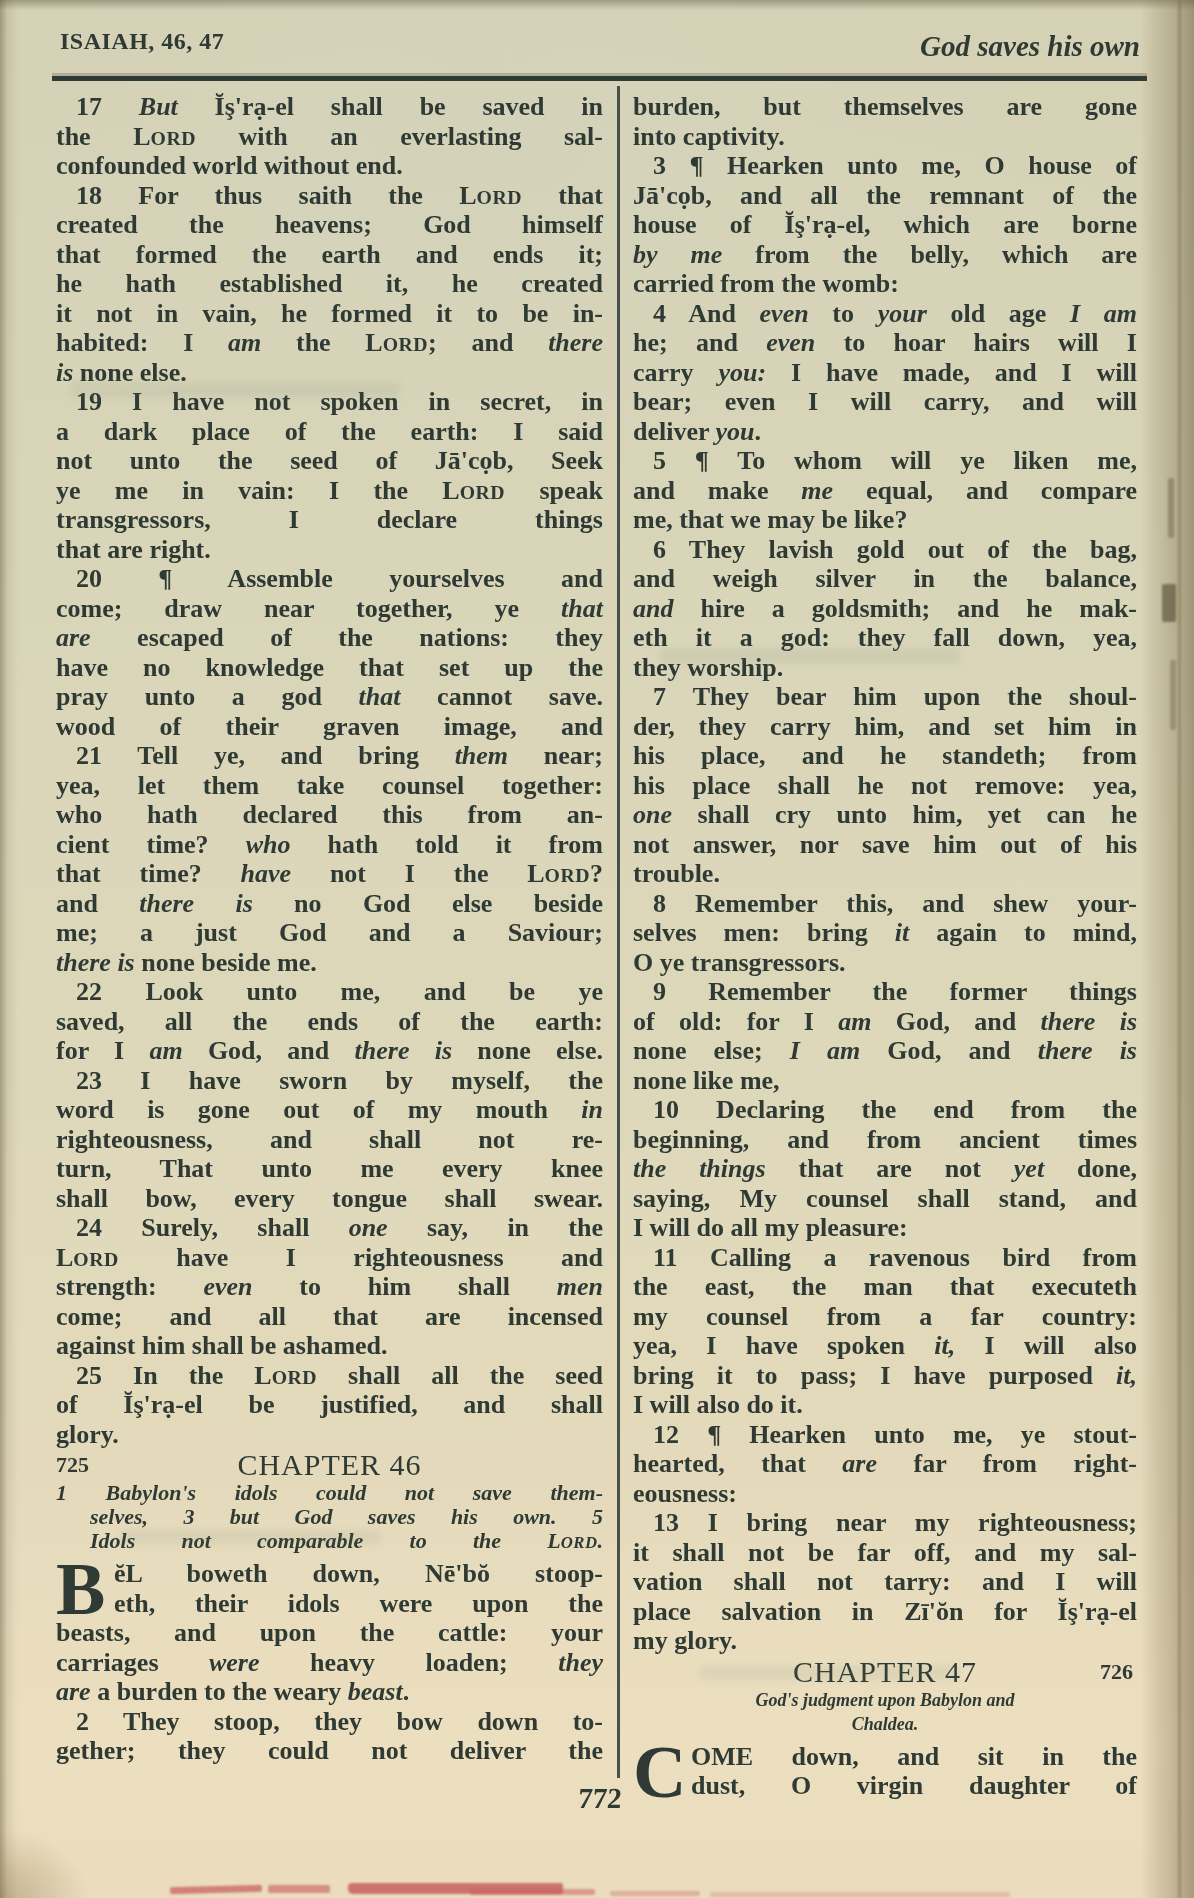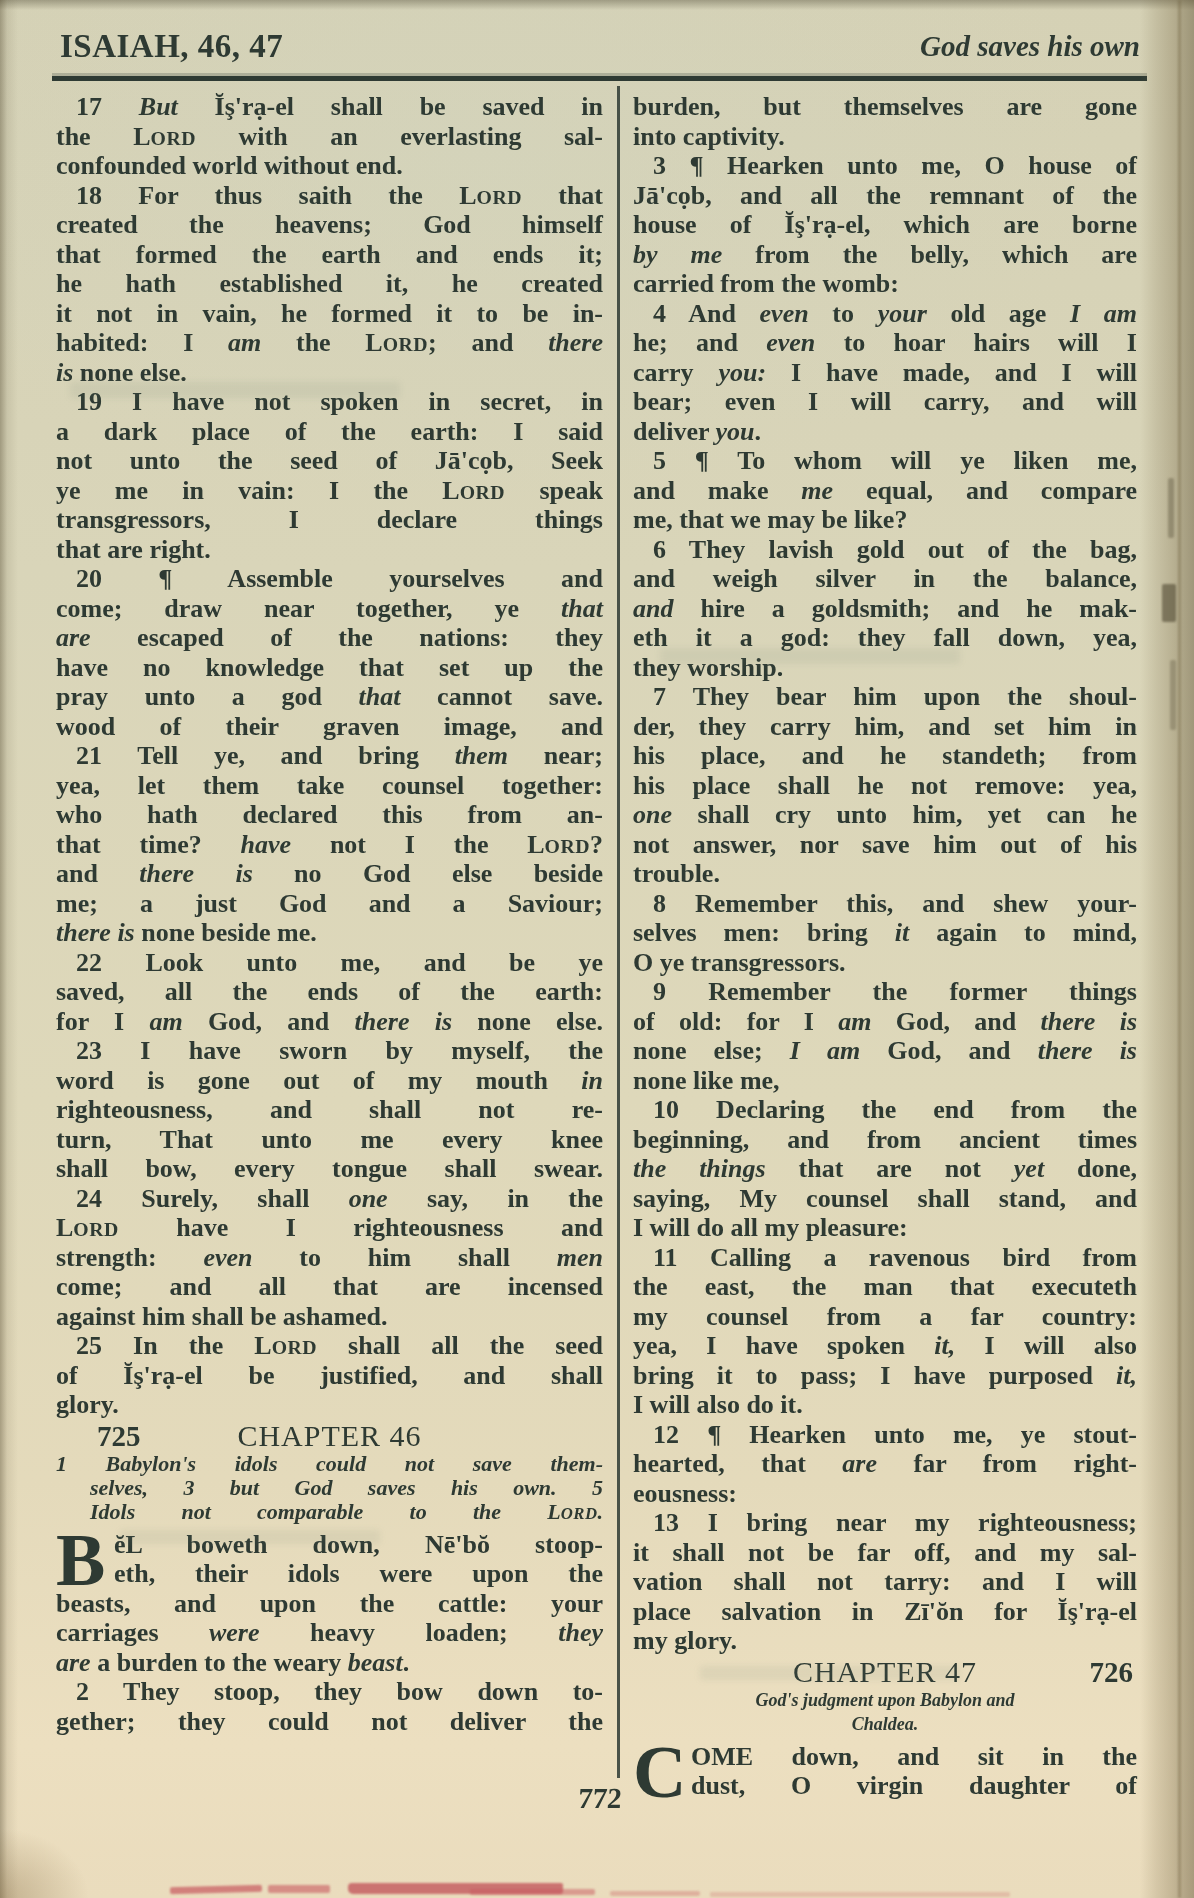--- a/index.html
+++ b/index.html
@@ -18,38 +18,38 @@
     background:linear-gradient(180deg,rgba(60,55,35,0.35),rgba(0,0,0,0));}
   .edge-right{position:absolute;right:0;top:0;width:54px;height:100%;
     background:linear-gradient(90deg,rgba(0,0,0,0),rgba(120,105,70,0.18) 30%,rgba(120,105,70,0.34) 62%,rgba(95,82,52,0.48) 100%);}
   .edge-right-line{position:absolute;right:13px;top:0;width:3px;height:100%;background:rgba(110,95,60,0.35);filter:blur(1px);}
   .edge-mark{position:absolute;background:rgba(70,62,40,0.55);filter:blur(1px);border-radius:2px;}
   .corner-bl{position:absolute;left:0;bottom:0;width:90px;height:70px;
     background:radial-gradient(ellipse at 0% 100%,rgba(120,95,55,0.35),rgba(0,0,0,0) 70%);}
 
   
   .hdr{position:absolute;left:56px;top:28px;width:1084px;height:40px;}
-  .hdr-left{position:absolute;left:4px;top:0;font-size:33px;font-weight:700;letter-spacing:0.5px;}
+  .hdr-left{position:absolute;left:4px;top:0;font-size:24px;font-weight:700;letter-spacing:0.5px;}
   .hdr-right{position:absolute;right:0;top:2px;font-size:29px;font-weight:700;font-style:italic;}
   .rule{position:absolute;left:52px;top:76px;width:1095px;height:5px;background:var(--ink,#39453c);box-shadow:0 -3px 0 rgba(57,69,60,0.25);}
 
   
   .col{position:absolute;top:88px;padding-top:4px;font-size:26px;font-weight:700;}
   .col-left{left:56px;width:547px;}
   .col-right{left:633px;width:504px;}
   .divider{position:absolute;left:617px;top:86px;width:3px;height:1692px;background:var(--ink,#3c4a42);opacity:0.85;}
 
   .line{height:29.5px;line-height:29.5px;text-align:justify;text-align-last:justify;overflow:visible;white-space:normal;}
   .line.l{text-align:left;text-align-last:left;}
   .line.fj,.line.fl{padding-left:20px;}
   .line i{font-style:italic;}
   .sc{font-size:0.76em;letter-spacing:0.5px;}
 
   .chaprow{position:relative;height:32px;line-height:32px;}
-  .chaprow .chnum{position:absolute;top:0;font-size:29px;font-weight:700;margin-left:41px;}
+  .chaprow .chnum{position:absolute;top:0;font-size:22px;font-weight:700;}
   .chaprow .chnum.nleft{left:0;}
   .chaprow .chnum.nright{right:4px;}
   .chaprow .chtitle{display:block;text-align:center;font-size:30px;font-weight:400;letter-spacing:1px;}
 
   .line.s1,.line.s2{height:24px;line-height:24px;font-size:22px;font-style:italic;}
   .line.s2{padding-left:34px;}
   .line.scen{height:24px;line-height:24px;font-size:18px;font-style:italic;text-align:center;text-align-last:center;}
 
   .droppara{position:relative;margin-top:6px;}
   .droppara .dl{padding-left:58px;}
@@ -96,20 +96,21 @@
       <div class="line l">that are right.</div>
       <div class="line fj">20 ¶ Assemble yourselves and</div>
       <div class="line j">come; draw near together, ye <i>that</i></div>
       <div class="line j"><i>are</i> escaped of the nations: they</div>
       <div class="line j">have no knowledge that set up the</div>
       <div class="line j">pray unto a god <i>that</i> cannot save.</div>
       <div class="line j">wood of their graven image, and</div>
       <div class="line fj">21 Tell ye, and bring <i>them</i> near;</div>
       <div class="line j">yea, let them take counsel together:</div>
       <div class="line j">who hath declared this from an-</div>
+      <div class="line j">cient time? <i>who</i> hath told it from</div>
       <div class="line j">that time? <i>have</i> not I the L<span class="sc">ORD</span>?</div>
       <div class="line j">and <i>there is</i> no God else beside</div>
       <div class="line j">me; a just God and a Saviour;</div>
       <div class="line l"><i>there is</i> none beside me.</div>
       <div class="line fj">22 Look unto me, and be ye</div>
       <div class="line j">saved, all the ends of the earth:</div>
       <div class="line j">for I <i>am</i> God, and <i>there is</i> none else.</div>
       <div class="line fj">23 I have sworn by myself, the</div>
       <div class="line j">word is gone out of my mouth <i>in</i></div>
       <div class="line j">righteousness, and shall not re-</div>

